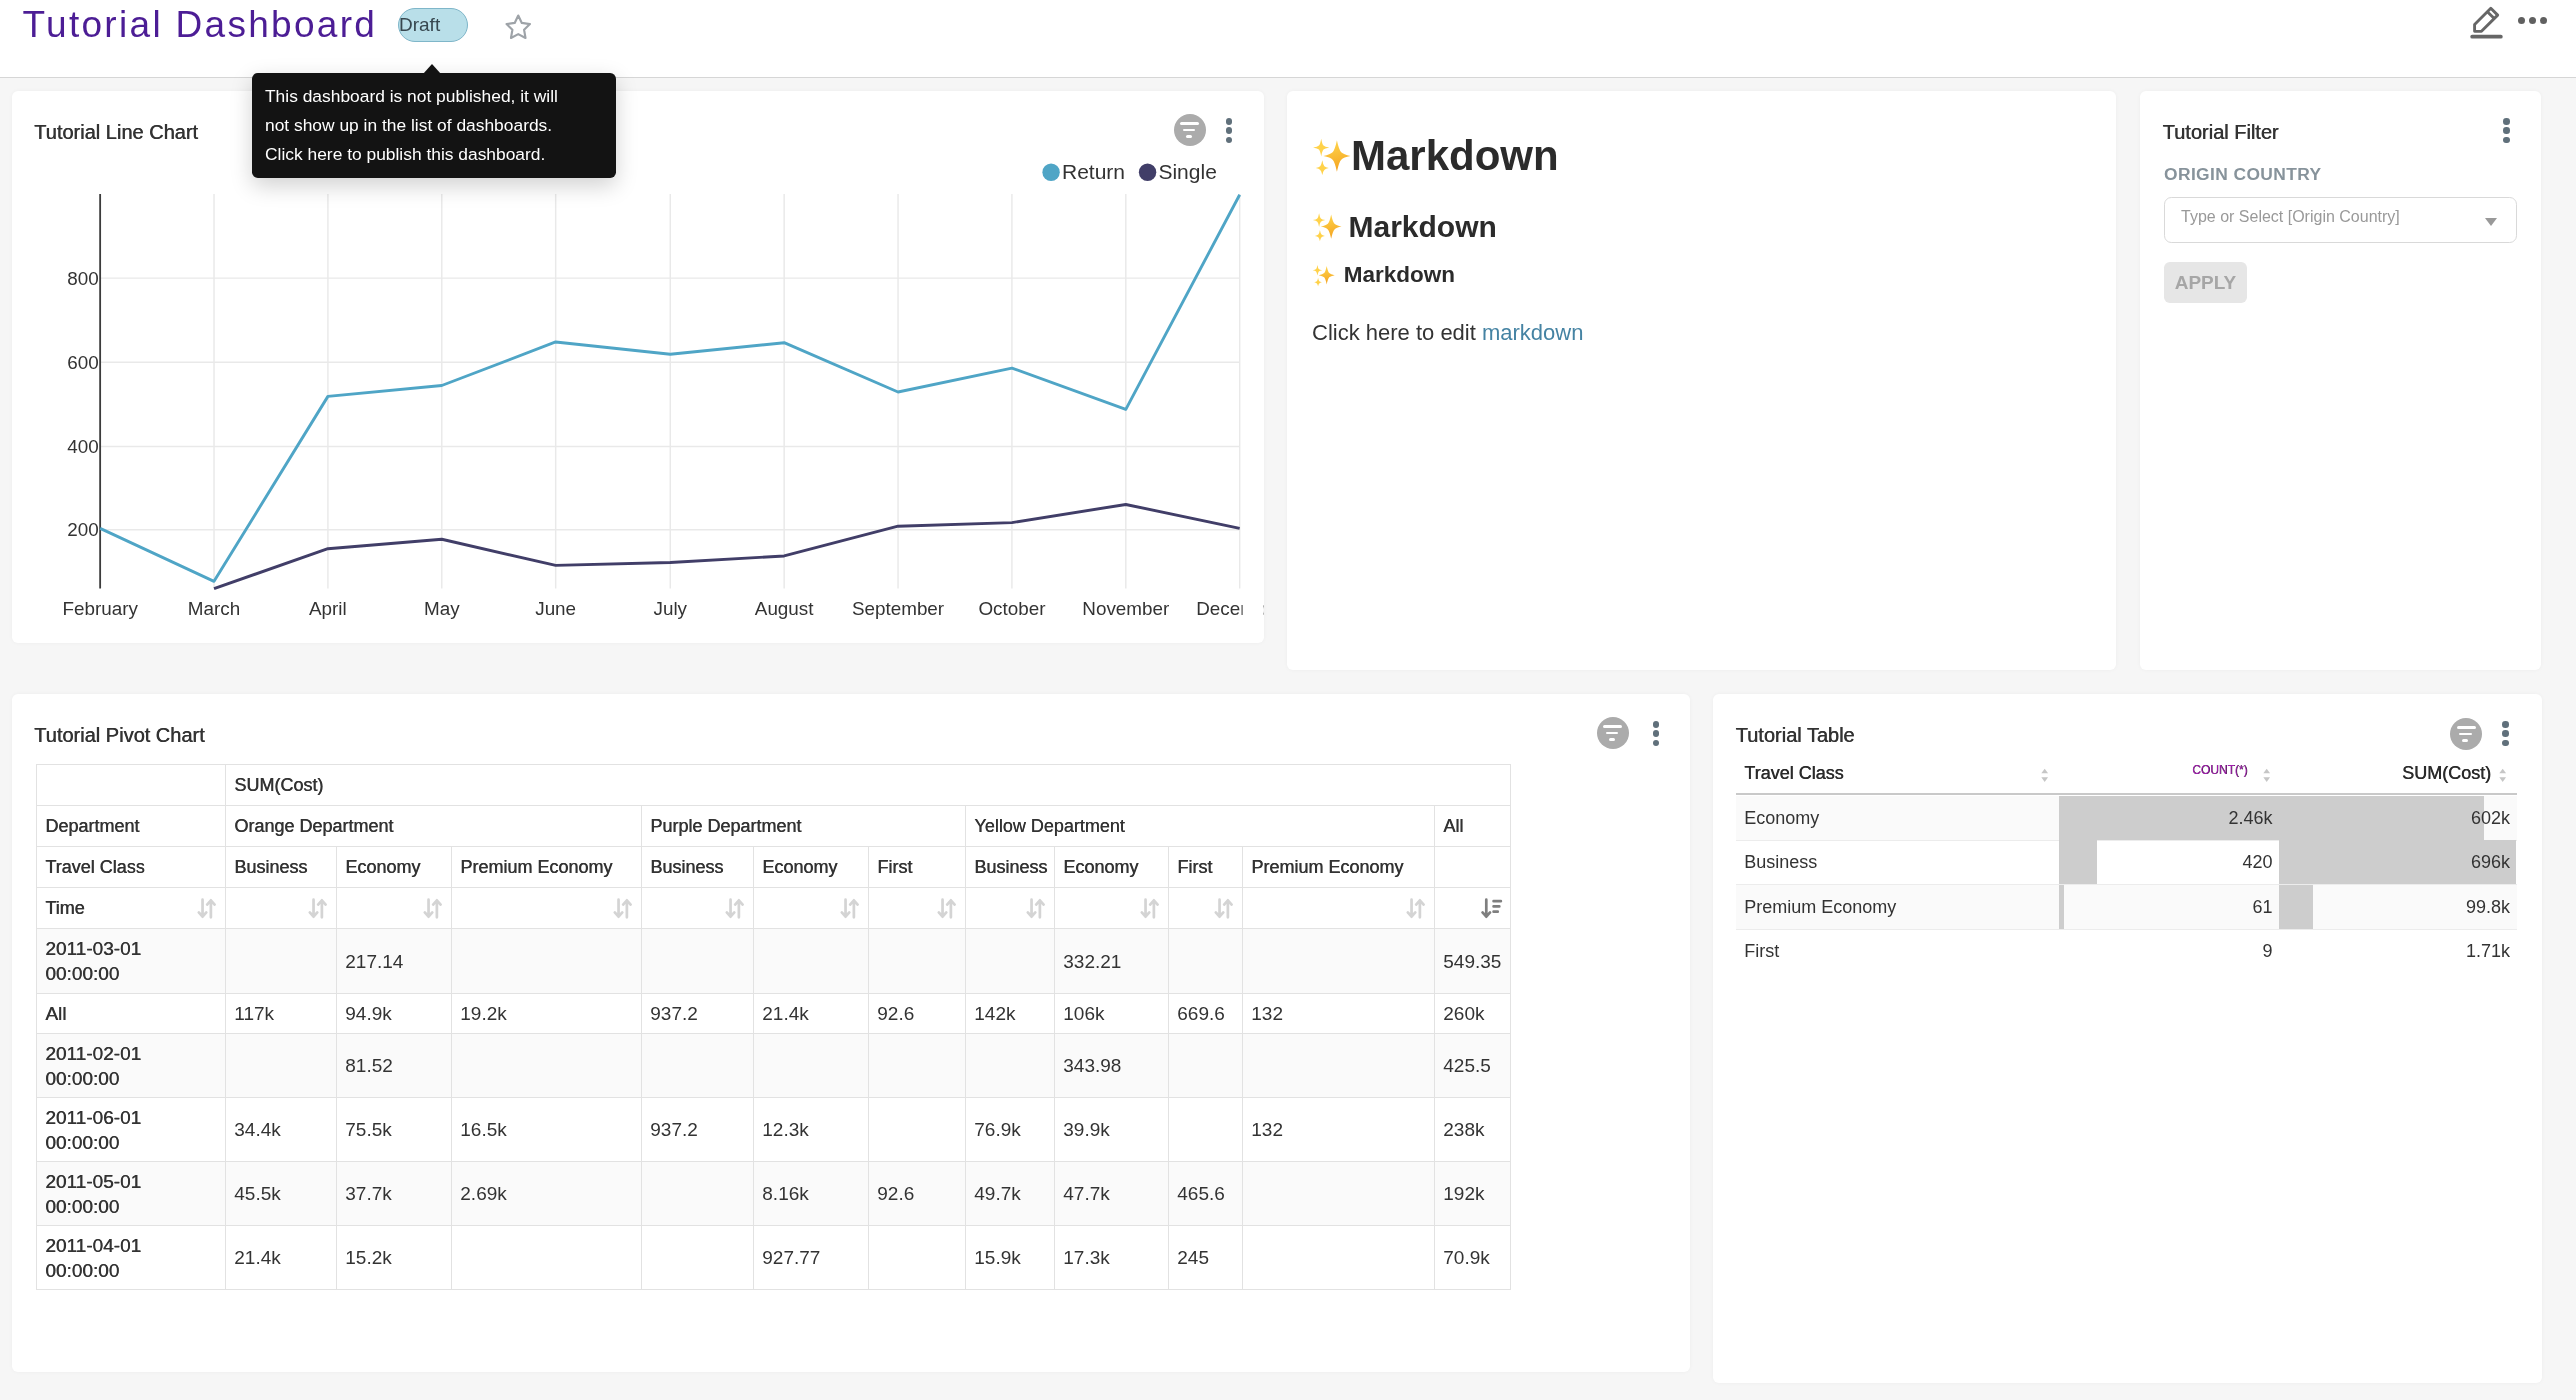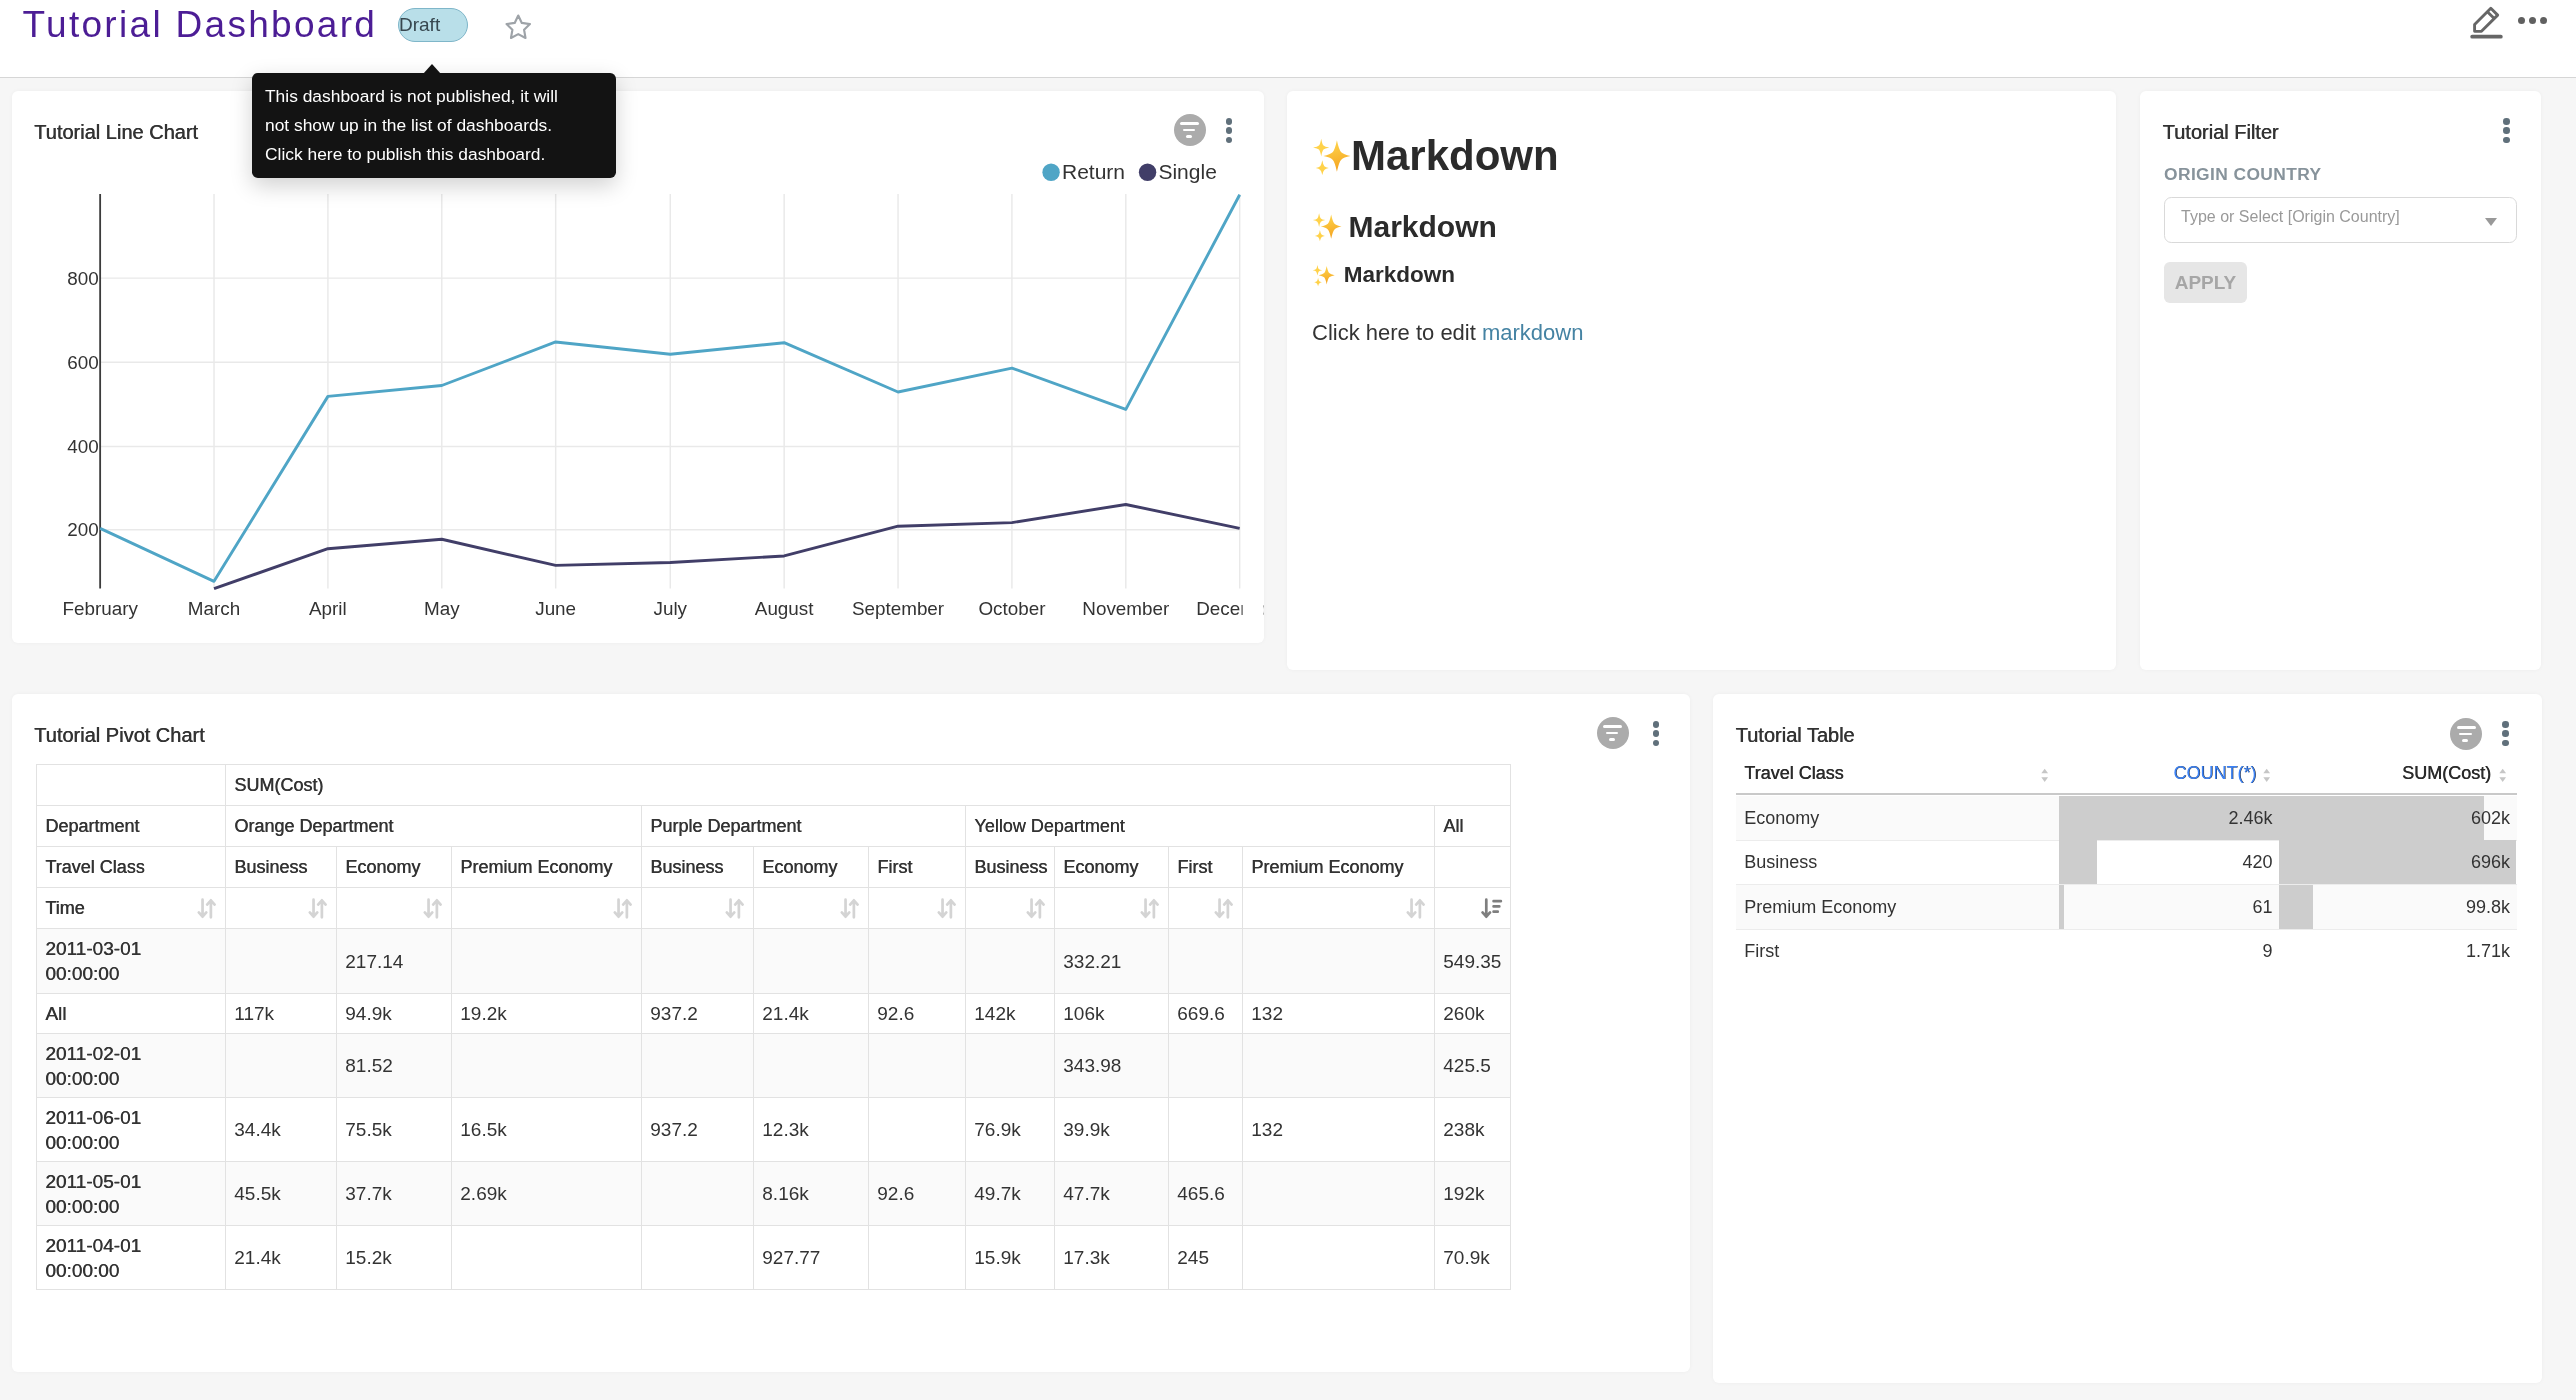--- a/index.html
+++ b/index.html
@@ -392,21 +392,21 @@
   <div class="kebab" style="left:789px; top:27px; position:absolute;">
       <i></i>
       <i></i>
       <i></i>
     </div>
   <div style="position:absolute; left:22.5px; top:54px; width:781px; height:46px;">
     <span style="position:absolute; left:8.7px; top:14.5px; font-size:18px; font-weight:400; text-shadow:0.4px 0 0 #2b2b2b; color:#2b2b2b;">Travel Class</span>
     <svg style="position:absolute; left:304px; top:19px;" width="9.4" height="16.7" viewBox="0 0 14 24">
         <use href="#caret2"></use>
       </svg>
-    <span style="position:absolute; right:260px; top:14.5px; font-size:18px; font-weight:400; text-shadow:0.4px 0 0 #2b2b2b; color:#3b82f6;">COUNT(*)</span>
+    <span style="position:absolute; right:269px; top:14.5px; font-size:12px; font-weight:400; text-shadow:0.4px 0 0 #2b2b2b; color:#a21caf;">COUNT(*)</span>
     <svg style="position:absolute; right:245px; top:19px;" width="9.4" height="16.7" viewBox="0 0 14 24">
         <use href="#caret2"></use>
       </svg>
     <span style="position:absolute; right:25.4px; top:14.5px; font-size:18px; font-weight:400; text-shadow:0.4px 0 0 #2b2b2b; color:#2b2b2b;">SUM(Cost)</span>
     <svg style="position:absolute; right:9.4px; top:19px;" width="9.4" height="16.7" viewBox="0 0 14 24">
         <use href="#caret2"></use>
       </svg>
   </div>
   <div style="position:absolute; left:22.5px; top:99px; width:781px; height:2.2px; background:#c9c9c9;"></div>
   <div class="trow" style="top:102px; background:#fafafa;">

